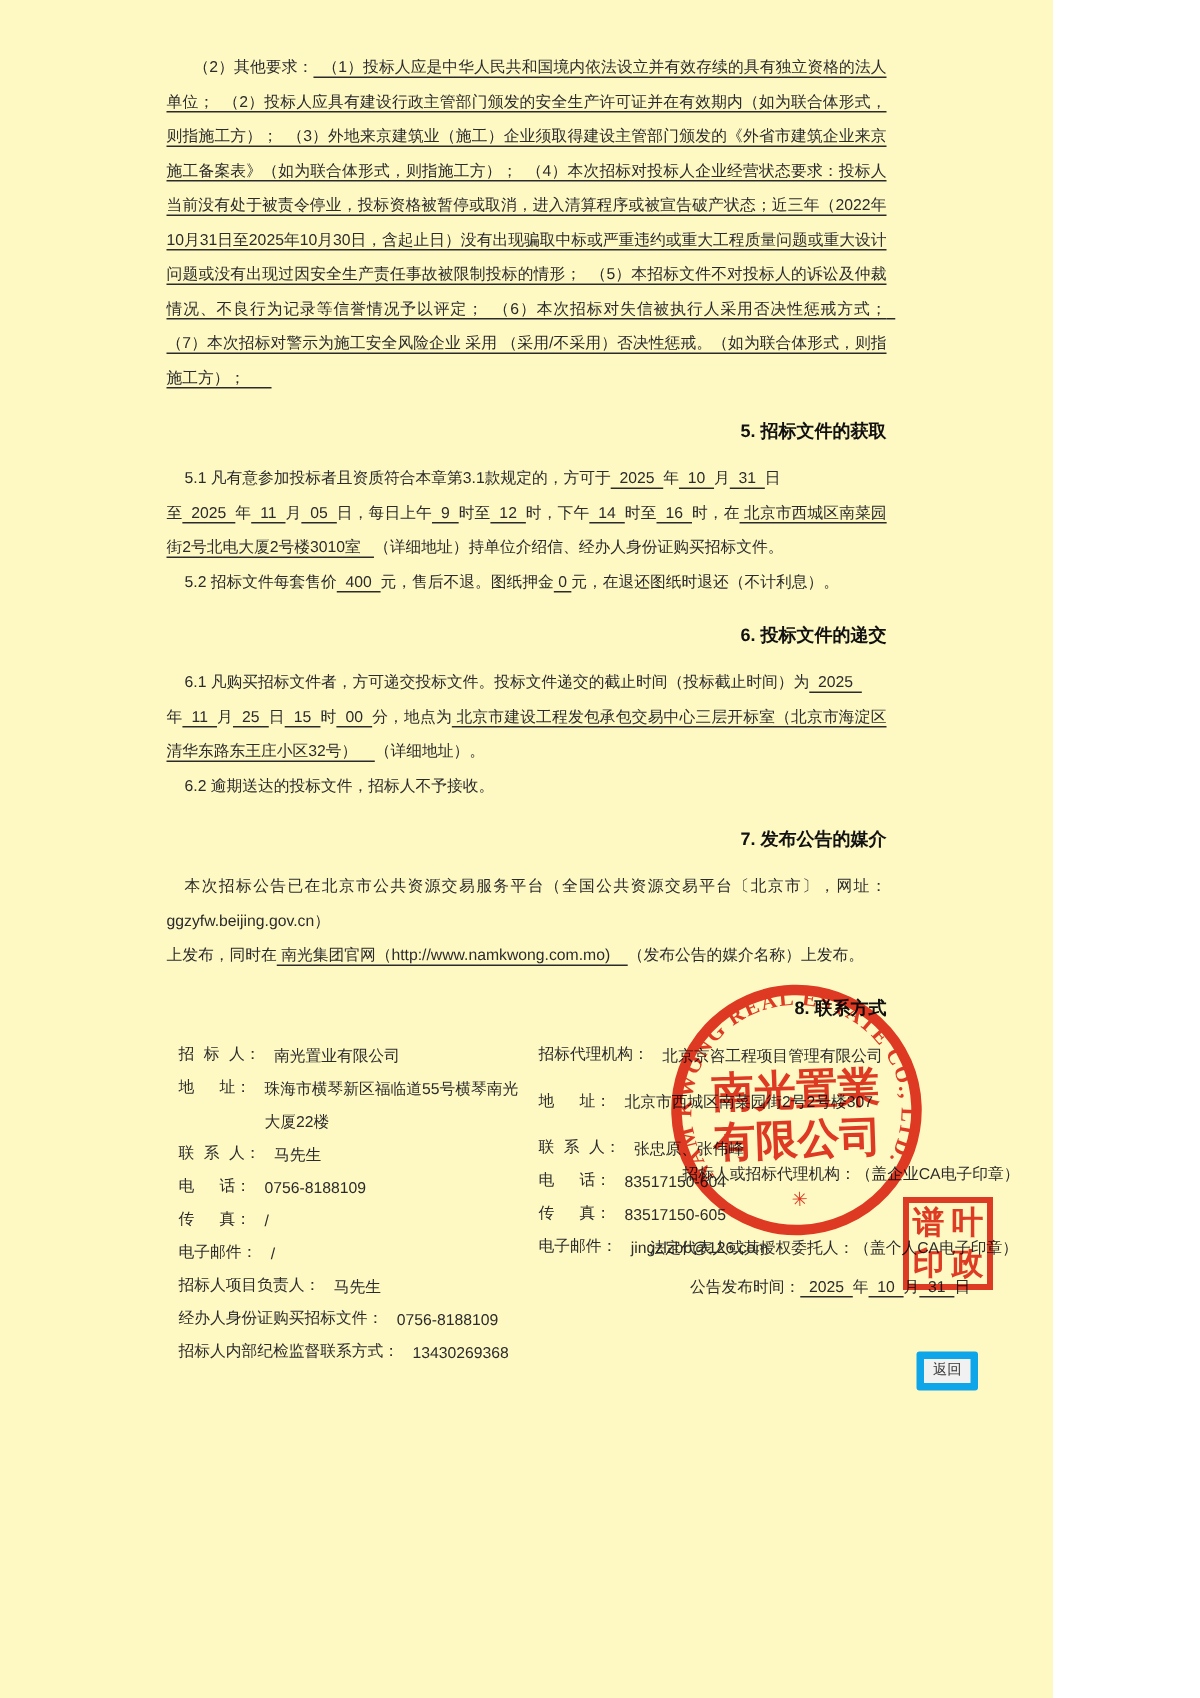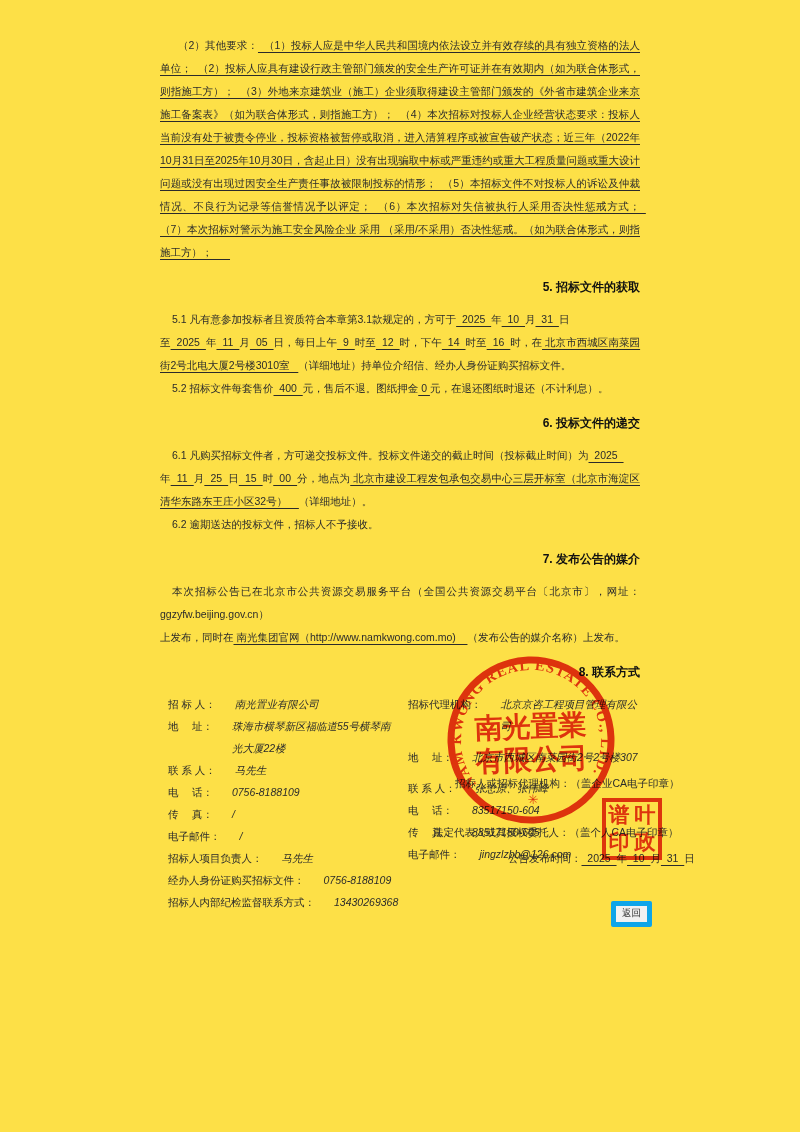--- a/index.html
+++ b/index.html
@@ -1,41 +1,41 @@
 <!DOCTYPE html>
 <html><head>
 <meta charset="utf-8">
 <style>
   html,body { margin:0; padding:0; background:#ffffff; }
   body {
     width:800px; height:1132px;
     font-family:"Liberation Sans","DejaVu Sans",sans-serif;
     color:#2b2b2b;
   }
-  .page { position:relative; width:800px; height:1132px; overflow:hidden; background:#fde047; }
+  .page { position:relative; width:702px; height:1132px; overflow:hidden; background:#fef9c3; }
   .doc {
     width:480px; margin:0 auto; padding-top:34px;
     font-size:10.5px; line-height:23px; text-align:justify;
   }
   .para { margin:0; white-space:pre-wrap; }
   .ind2 { text-indent:18px; }
   .ind1 { text-indent:12px; }
   .u { text-decoration:underline; text-underline-offset:3px; text-decoration-thickness:1px; }
   h3.sec { font-size:12px; line-height:15px; margin:16px 0 13px 0; color:#111; font-weight:bold; text-align:right; }
   
   .contacts { display:grid; grid-template-columns:240px 240px; margin-top:6px; text-align:left; }
   .crow { display:flex; align-items:flex-start; line-height:22px; padding-left:8px; }
-  .clabel { white-space:pre; flex:none; }
-  .cvalue { margin-left:19px;font-style:italic; }
+  .clabel { white-space:pre; flex:none;font-family:Liberation Mono, monospace; }
+  .cvalue { margin-left:9px; }
   .rcol .crow:nth-child(-n+2) { margin-bottom:9px; }
   
   .sig { position:absolute; font-size:10.5px; line-height:17px; white-space:pre; color:#2b2b2b; }
   .sig1 { top:775px; left:455px; }
   .sig2 { top:824px; left:433px; }
-  .sig3 { top:850px; left:460px;margin-left:48px; }
+  .sig3 { top:850px; left:460px; }
   
   .round-stamp {
     position:absolute; left:445px; top:654px; width:172px; height:172px;
     mix-blend-mode:multiply; opacity:.93; transform:rotate(-2deg); pointer-events:none;
   }
   .round-stamp svg text { font-family:"Liberation Serif","DejaVu Serif",serif; }
   
   .square-seal {
     position:absolute; left:602px; top:798px; width:52px; height:54px;
     border:4px solid #dd2b1c; display:grid; grid-template-columns:1fr 1fr; grid-template-rows:1fr 1fr;

